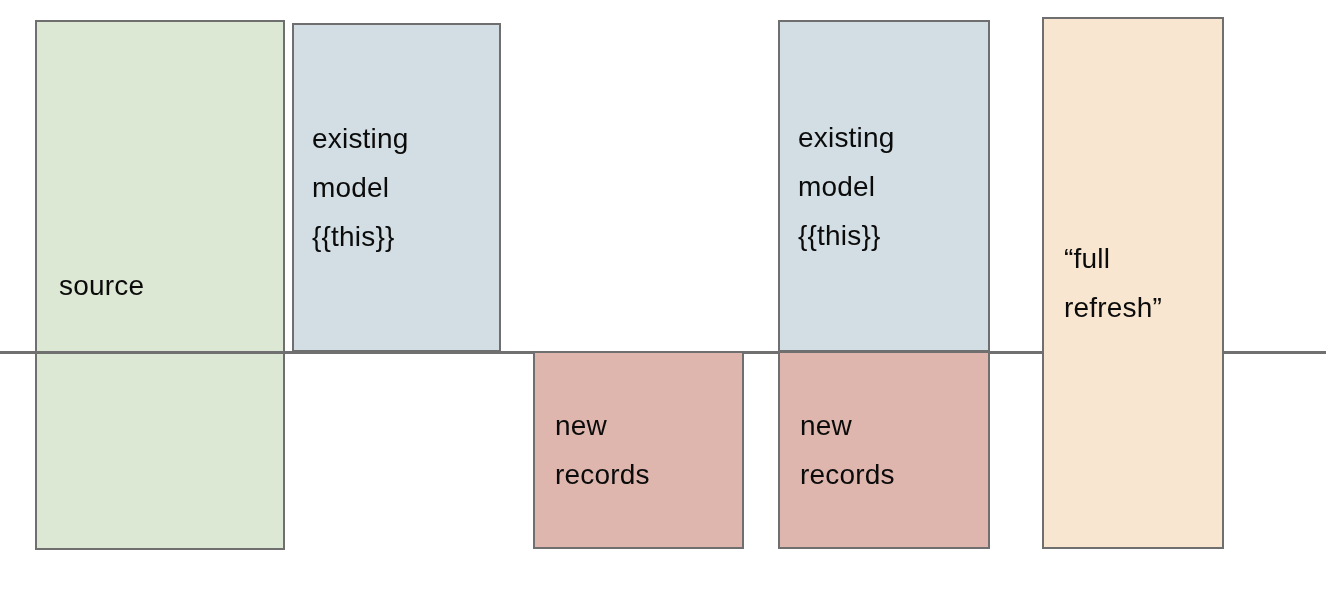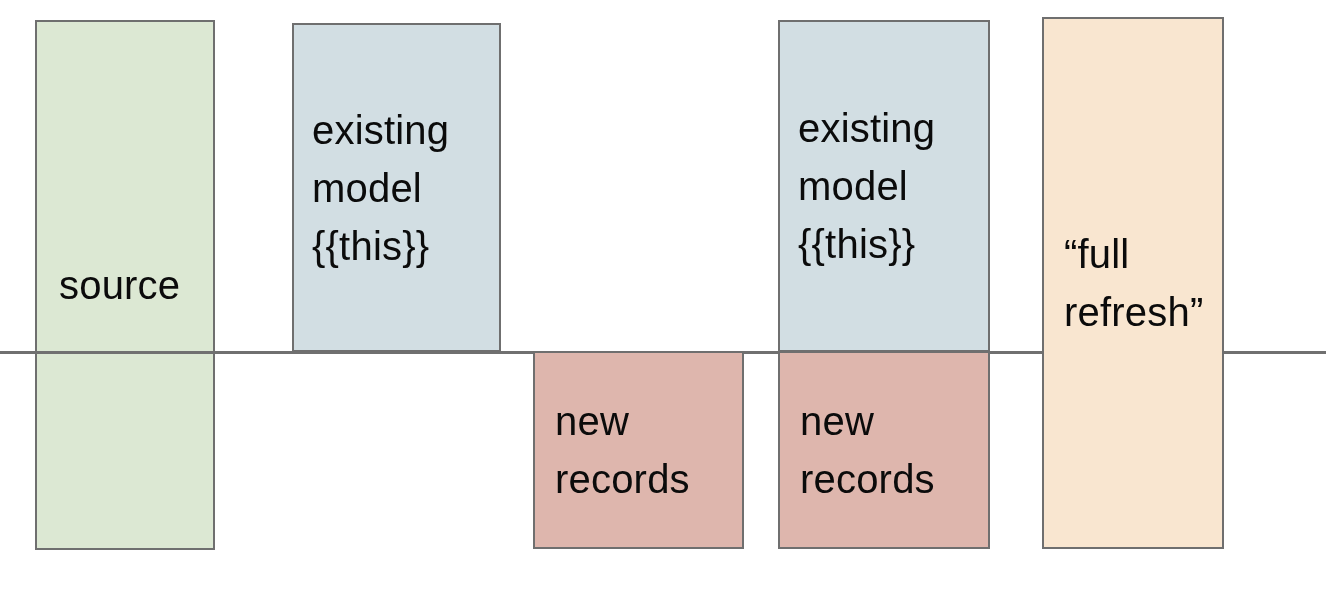--- a/index.html
+++ b/index.html
@@ -18,35 +18,35 @@
   }
   .box {
     position: absolute;
     box-sizing: border-box;
     border: 2px solid #6f6f6f;
     display: flex;
     align-items: center;
     z-index: 3;
   }
   .box .label {
-    font-size: 40px;
-    line-height: 58px;
+    font-size: 28px;
+    line-height: 49px;
     white-space: pre-line;
     letter-spacing: 0.2px;
   }
   .divider {
     position: absolute;
     left: 0;
     top: 351px;
     width: 1326px;
     height: 3px;
     z-index: 2;
   }
   
-  .box-source          { left: 35px;   top: 20px;  width: 180px; height: 530px; padding-left: 22px; z-index: 1; }
+  .box-source          { left: 35px;   top: 20px;  width: 250px; height: 530px; padding-left: 22px; z-index: 1; }
   .box-existing-1      { left: 292px;  top: 23px;  width: 209px; height: 329px; padding-left: 18px; }
   .box-new-records-1   { left: 533px;  top: 351px; width: 211px; height: 198px; padding-left: 20px; }
   .box-existing-2      { left: 778px;  top: 20px;  width: 212px; height: 332px; padding-left: 18px; }
   .box-new-records-2   { left: 778px;  top: 351px; width: 212px; height: 198px; padding-left: 20px; }
   .box-full-refresh    { left: 1042px; top: 17px;  width: 182px; height: 532px; padding-left: 20px; }
 </style>
 </head>
 <body>
 
 <div class="canvas">

